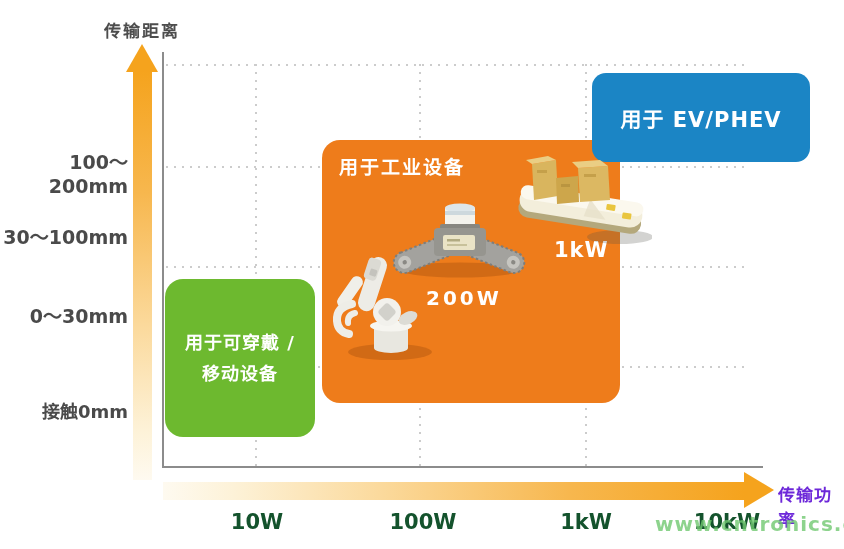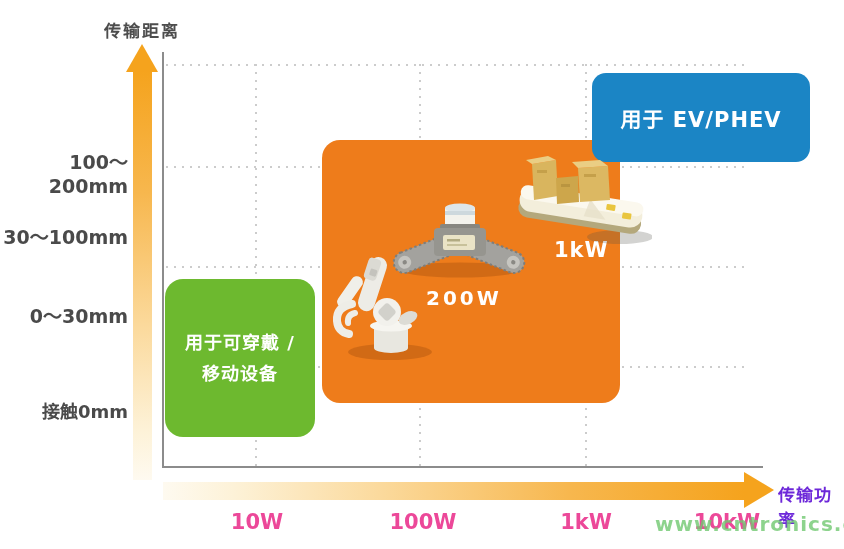--- a/index.html
+++ b/index.html
@@ -26,21 +26,21 @@
   .y-axis-line { left:162px; top:52px; width:2px; height:416px; background:#8c8c8c; }
   .x-axis-line { left:162px; top:466px; width:601px; height:2px; background:#8c8c8c; }
   .grid-h { left:166px; width:579px; height:2px; z-index:1;
       background:repeating-linear-gradient(90deg,#cccccc 0 2px,transparent 2px 8px); }
   .grid-v { top:64px; width:2px; height:402px; z-index:1;
       background:repeating-linear-gradient(180deg,#cccccc 0 2px,transparent 2px 8px); }
 
   
   .ytick { left:0; width:128px; text-align:right; font-size:19px; line-height:24px;
            font-weight:600; color:#4a4a4a; }
-  .xtick { top:510px; width:100px; text-align:center; font-size:21px; font-weight:600; color:#ec4899; }
+  .xtick { top:510px; width:100px; text-align:center; font-size:21px; font-weight:600; color:#14532d; }
 
   
   .region { border-radius:18px; z-index:2; color:#ffffff; font-weight:bold; }
   .box-wearable { left:165px; top:279px; width:150px; height:158px; background:#6db92f;
       display:flex; flex-direction:column; align-items:center; justify-content:center;
       font-size:18px; line-height:1.75; letter-spacing:1px; }
   .box-industrial { left:322px; top:140px; width:298px; height:263px; background:#ee7c1b; }
   .box-ev { left:592px; top:73px; width:218px; height:89px; background:#1b85c5; border-radius:14px;
       display:flex; align-items:center; justify-content:center; font-size:21px; letter-spacing:1px; }
 
@@ -88,20 +88,21 @@
   <div class="abs xtick" style="left:373px;">100W</div>
   <div class="abs xtick" style="left:536px;">1kW</div>
   <div class="abs xtick" style="left:677px;">10kW</div>
 
   <div class="abs region box-wearable" style="background: rgb(109, 185, 47);">
     <div>用于可穿戴 /</div>
     <div>移动设备</div>
   </div>
 
   <div class="abs region box-industrial" style="background: rgb(238, 124, 27);">
+    <div class="abs ind-header">用于工业设备</div>
 
     <svg class="abs ill-robot-arm" width="112" height="115" viewBox="0 0 112 115">
       <ellipse cx="60" cy="104" rx="42" ry="8" fill="rgba(110,45,0,0.22)"></ellipse>
       <path d="M44 78 h34 v22 a17 5 0 0 1 -34 0 z" fill="#e8e7e0"></path>
       <ellipse cx="61" cy="78" rx="21" ry="5.5" fill="#f6f5f0"></ellipse>
       <ellipse cx="78" cy="70" rx="10" ry="6" fill="#dddcd5" transform="rotate(-25 78 70)"></ellipse>
       <rect x="34" y="8" width="17" height="56" rx="8.5" fill="#edece6" transform="rotate(18 42 36)"></rect>
       <rect x="36" y="10" width="13" height="22" rx="4" fill="#dbdad3" transform="rotate(18 42 21)"></rect>
       <rect x="40" y="21" width="7" height="7" rx="1.5" fill="#c4c3bd" transform="rotate(18 43 24)"></rect>
       <rect x="14" y="26" width="12" height="36" rx="6" fill="#f0efe9" transform="rotate(35 20 44)"></rect>

